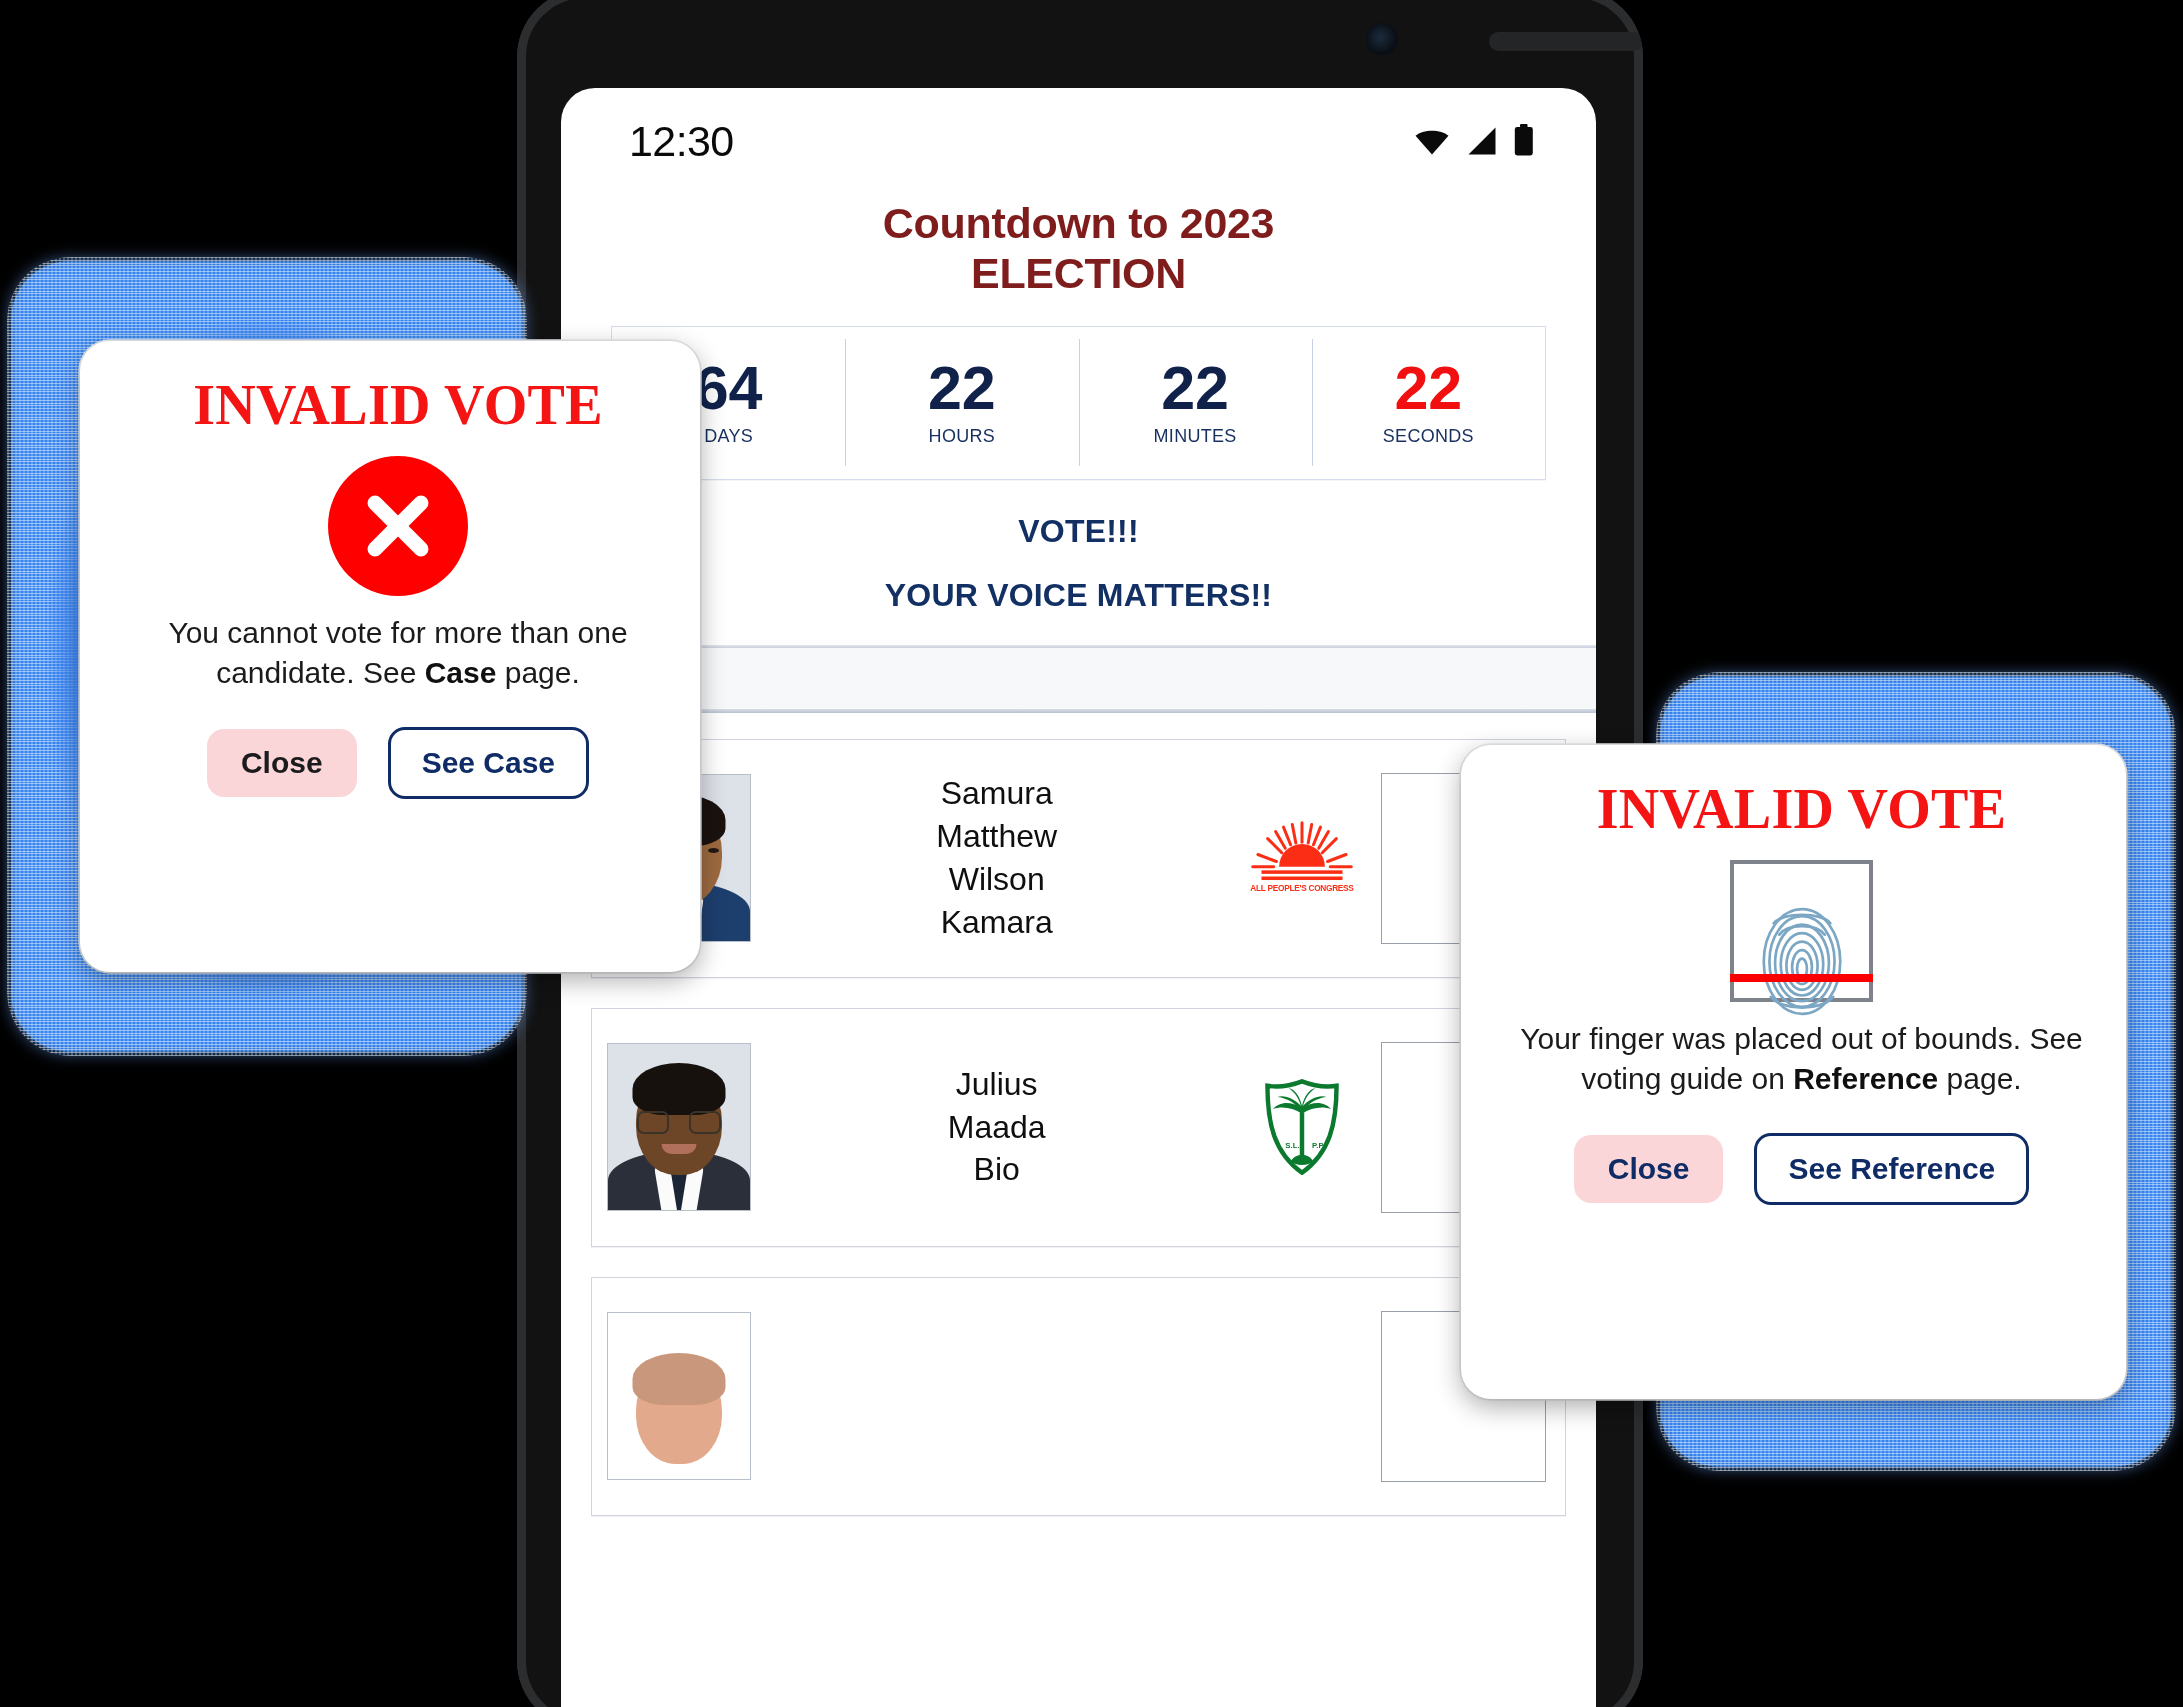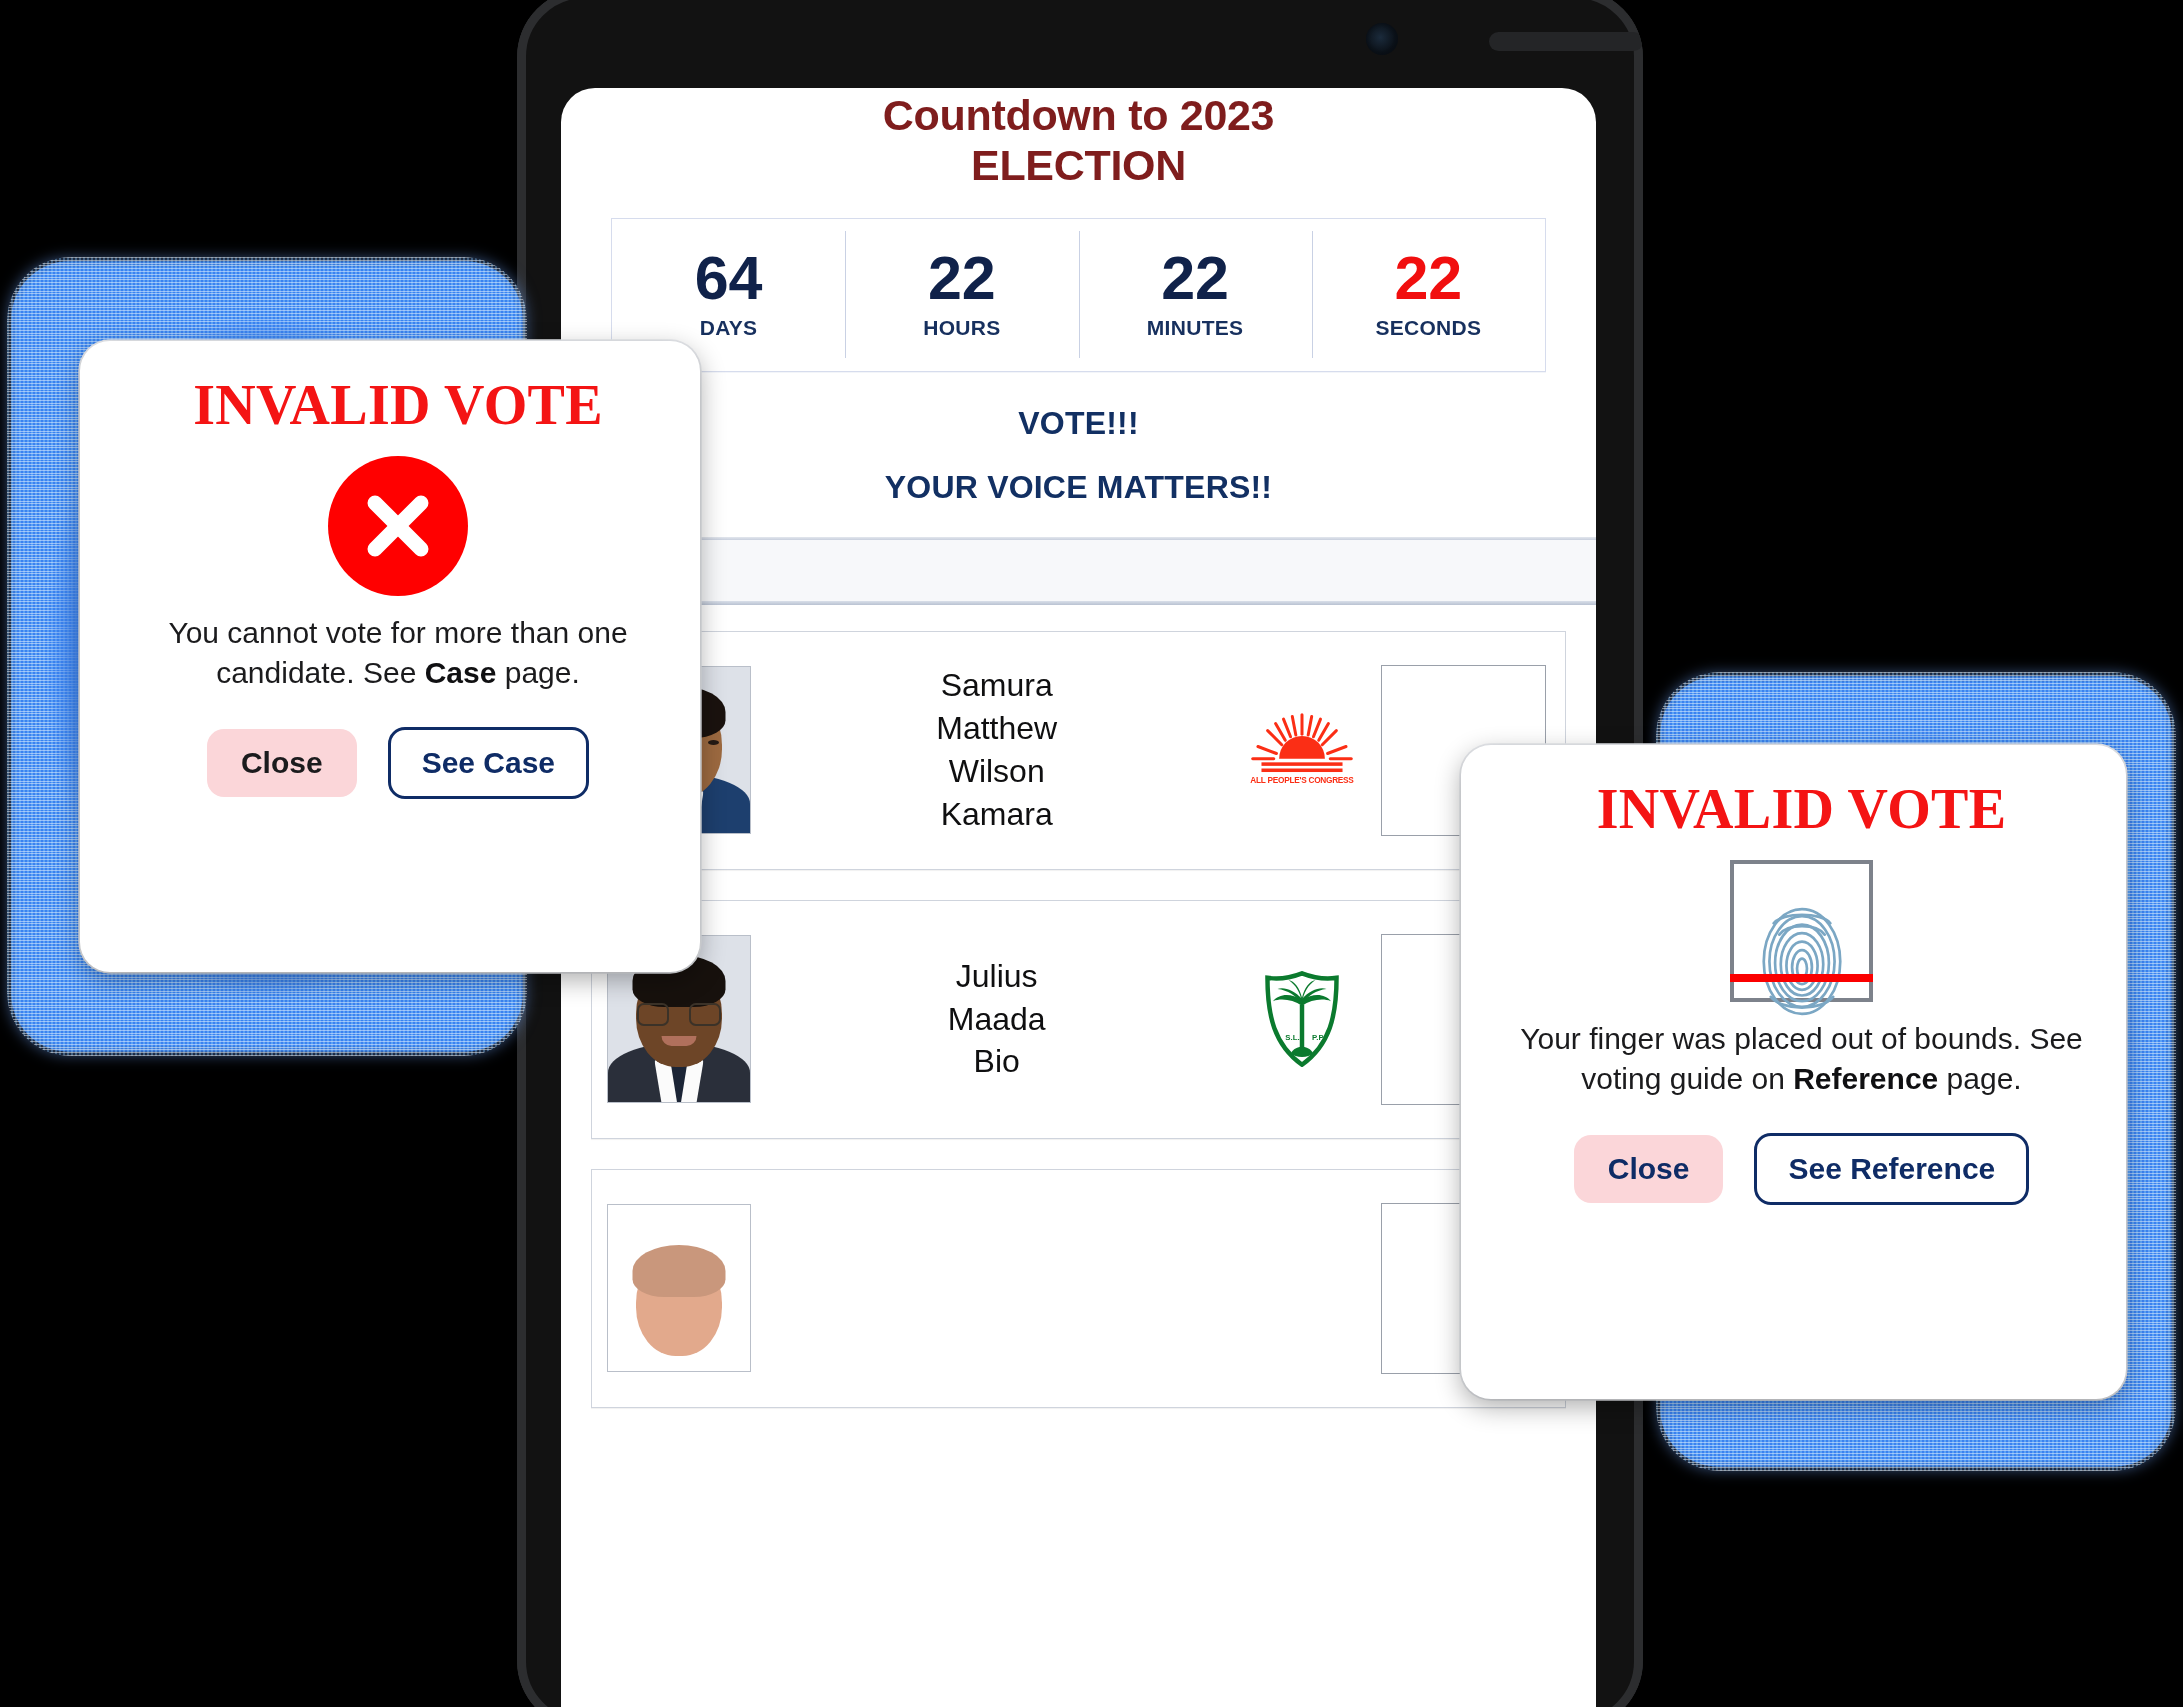--- a/index.html
+++ b/index.html
@@ -76,21 +76,21 @@
     flex: 1 1 0; display: flex; flex-direction: column;
     align-items: center; justify-content: center; gap: 8px;
     position: relative;
   }
   .cd-cell + .cd-cell::before {
     content: ""; position: absolute; left: 0; top: 12.5px; bottom: 12.5px;
     width: 1.1px; background: #c9d1e4;
   }
   .cd-value { font-size: 61px; font-weight: 700; color: #10224a; line-height: .96; }
   .cd-value.accent { color: #f10f0f; }
-  .cd-label { font-size: 21px; font-weight: 700; color: #17305e; letter-spacing: 0.3px; text-align: center; }
+  .cd-label { font-size: 18px; font-weight: 400; color: #17305e; letter-spacing: 0.3px; text-align: center; }
 
   #vote-slogans { text-align: center; padding: 33px 0 31px 0; }
   .slogan { font-size: 32px; font-weight: 700; color: #123063; letter-spacing: 0.2px; }
   .slogan.second { margin-top: 27px; }
 
   #list-divider-top { height: 3.4px; background: linear-gradient(#e3e7ee,#c8cfdd); }
   #list-band { height: 61px; background: #f7f8fa; }
   #list-divider-bottom { height: 3.4px; background: linear-gradient(#d9dfe9,#b9c2d2); }
 
   
@@ -214,20 +214,41 @@
 
 <div id="stage">
 
   <div id="phone">
     <div id="phone-bezel-ring"></div>
     <div id="camera-dot"></div>
     <div id="earpiece"></div>
 
     <div id="screen">
 
+      <div id="statusbar">
+        <div id="clock">12:30</div>
+        <div id="status-icons">
+          <span>
+            <svg width="38" height="30" viewBox="0 0 24 20">
+                <path d="M1 6.5 C6 2, 18 2, 23 6.5 L12 19 Z" fill="#0a0a0a"></path>
+              </svg>
+          </span>
+          <span>
+            <svg width="32" height="30" viewBox="0 0 20 20">
+                <path d="M19 1 L19 19 L1 19 Z" fill="#0a0a0a"></path>
+              </svg>
+          </span>
+          <span>
+            <svg width="21.6" height="33" viewBox="0 0 14 22">
+              <rect x="4.5" y="0" width="5" height="2.4" rx="0.6" fill="#0a0a0a"></rect>
+              <rect x="1" y="2" width="12" height="19" rx="1.6" fill="#0a0a0a"></rect>
+            </svg>
+          </span>
+        </div>
+      </div>
 
       <div id="countdown-header">
         <div class="hdr-line">Countdown to 2023</div>
         <div class="hdr-line">ELECTION</div>
       </div>
 
       <div id="countdown-box">
         <div class="cd-cell">
           <div class="cd-value">64</div>
           <div class="cd-label">DAYS</div>

